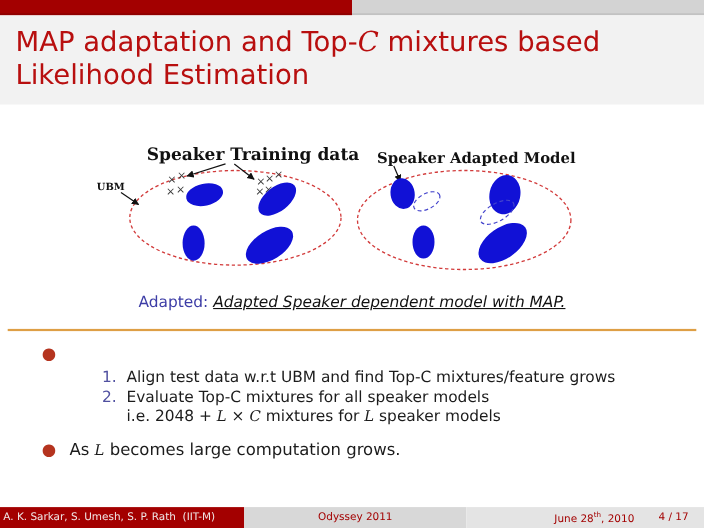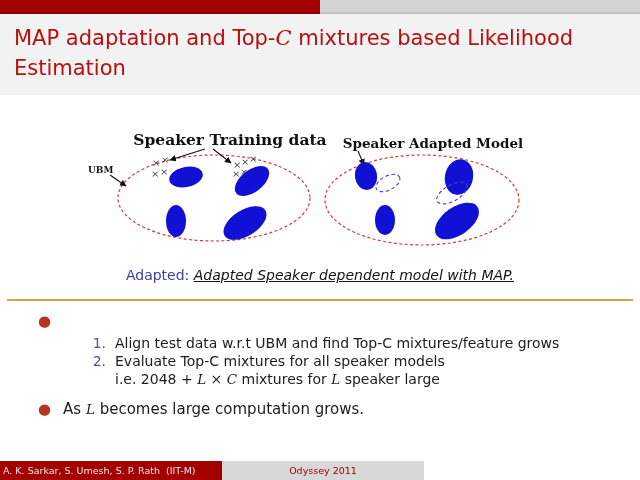--- a/index.html
+++ b/index.html
@@ -12,21 +12,21 @@
   *{margin:0;padding:0;box-sizing:border-box;}
   html,body{width:640px;height:480px;overflow:hidden;}
   body{font-family:"DejaVu Sans","Liberation Sans",sans-serif;background:#fff;}
   .slide{position:relative;width:640px;height:480px;background:#fff;}
 
   .topbar{position:absolute;top:0;left:0;width:640px;height:14px;display:flex;}
   .topbar-left{width:320px;height:14px;background:var(--accent-red);box-shadow:inset 0 -2px 0 rgba(120,0,0,.45);}
   .topbar-right{width:320px;height:14px;background:var(--bar-gray);box-shadow:inset 0 -2px 0 rgba(0,0,0,.08);}
 
   .titlebox{position:absolute;top:14px;left:0;width:640px;height:81px;background:var(--titlebox-bg);
-    color:var(--title-red);font-size:21px;line-height:30px;padding:9px 14px 0 14px;}
+    color:var(--title-red);font-size:25px;line-height:30px;padding:9px 14px 0 14px;}
   .titlebox .it{font-style:italic;font-family:"DejaVu Serif",serif;}
 
   .figure-svg{position:absolute;left:55px;top:128px;width:530px;height:124px;}
   .fig-label{font-family:"DejaVu Serif","Liberation Serif",serif;font-weight:bold;fill:#111;}
   .red-ellipse{fill:none;stroke:var(--red-dash);stroke-width:1.2;stroke-dasharray:3,2.4;}
   .blue-blob{fill:var(--blue-fill);}
   .blue-ghost{fill:none;stroke:var(--blue-dash);stroke-width:1.1;stroke-dasharray:3.5,2.6;}
   .fig-arrow{stroke:#111;stroke-width:1.1;fill:none;}
   .xmark{font-family:"DejaVu Serif",serif;font-size:10px;fill:#3a3a3a;}
 
@@ -121,25 +121,29 @@
   </div>
 
   <div class="step-row" style="top:335px;">
     <span class="step-num">1.</span>
     <span>Align test data w.r.t UBM and find Top-C mixtures/feature grows</span>
   </div>
   <div class="step-row" style="top:353px;">
     <span class="step-num">2.</span>
     <span>Evaluate Top-C mixtures for all speaker models</span>
   </div>
-  <div class="cont-row" style="top:371px;"><span>i.e. 2048 + </span><span class="mathvar">L</span><span> × </span><span class="mathvar">C</span><span> mixtures for </span><span class="mathvar">L</span><span> speaker large</span></div>
+  <div class="cont-row" style="top:371px;"><span>i.e. 2048 + </span><span class="mathvar">L</span><span> × </span><span class="mathvar">C</span><span> mixtures for </span><span class="mathvar">L</span><span> speaker models</span></div>
 
   <div class="b-row" style="top:400px;">
     <span class="b-dot">●</span>
     <span><span>As </span><span class="mathvar">L</span><span> becomes large computation grows.</span></span>
   </div>
 
   <div class="footer">
     <div class="footer-left">A. K. Sarkar, S. Umesh, S. P. Rath  (IIT-M)</div>
     <div class="footer-mid">Odyssey 2011</div>
+    <div class="footer-right">
+      <span><span>June 28</span><sup>th</sup><span>, 2010</span></span>
+      <span>4 / 17</span>
+    </div>
   </div>
 
 </div>
 
 </body></html>

